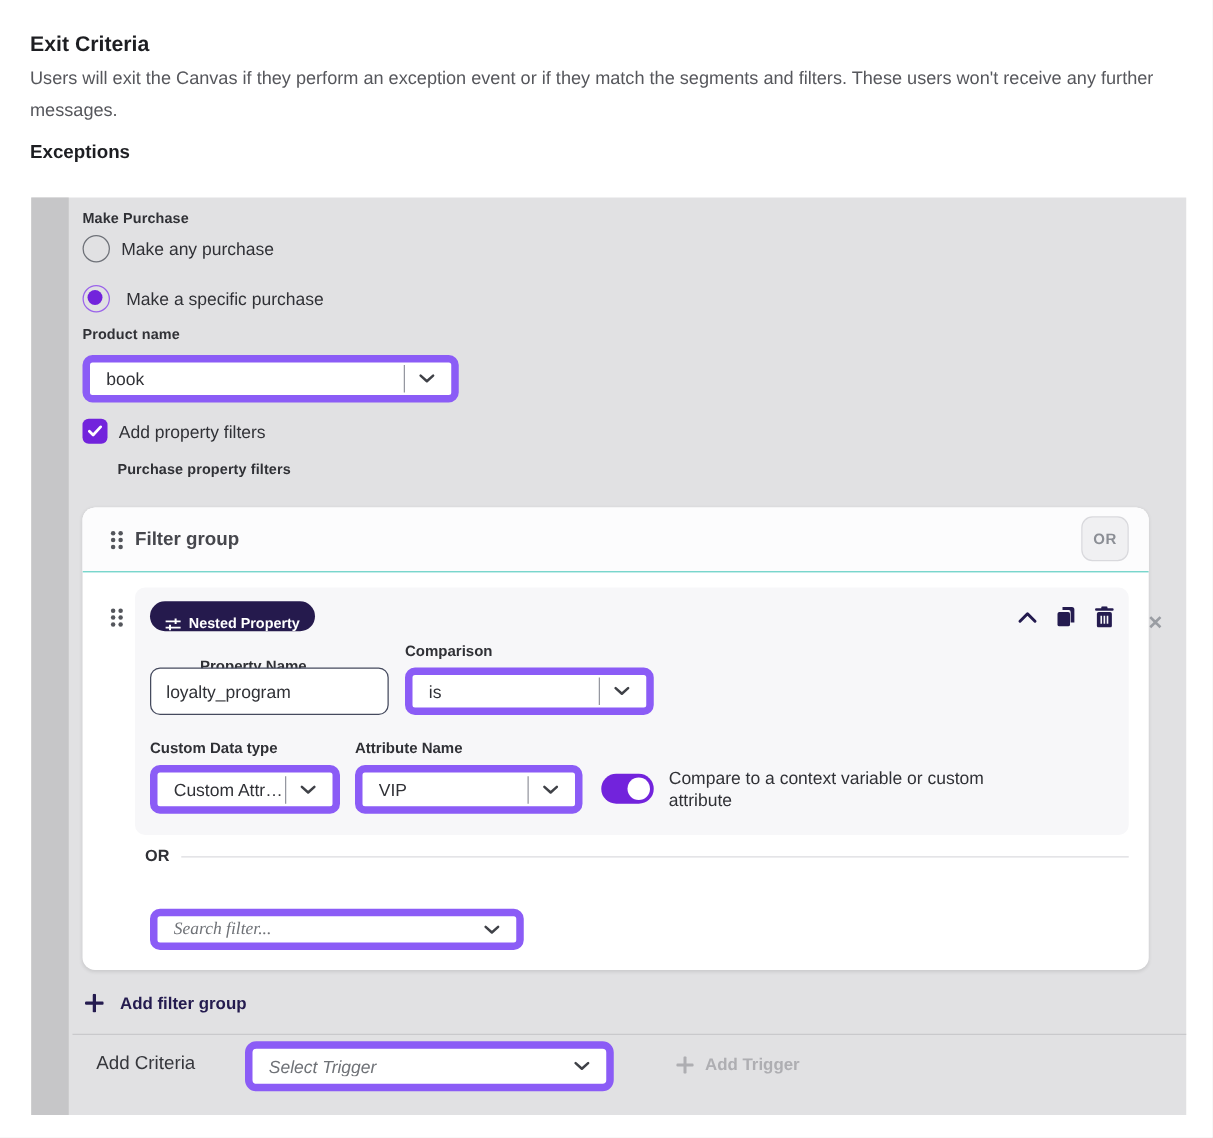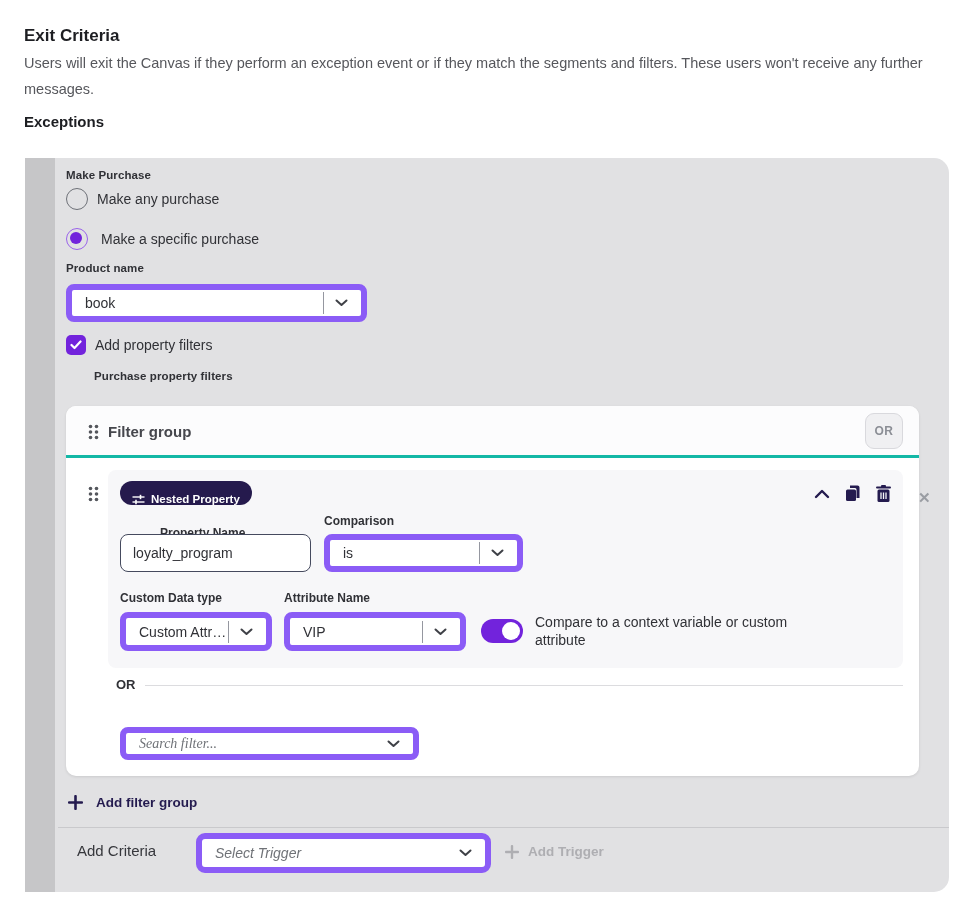--- a/index.html
+++ b/index.html
@@ -6,21 +6,21 @@
   html,body { width:970px; height:910px; background:#ffffff; overflow:hidden;
     font-family:"Liberation Sans", sans-serif; -webkit-font-smoothing:antialiased; }
   .abs { position:absolute; }
 
   
   .page-title { left:24px; top:26px; font-size:17px; font-weight:bold; color:#1d1e22; }
   .page-desc  { left:24px; top:50px; width:924px; font-size:14.5px; line-height:26px; color:#56575c; }
   .section-heading { left:24px; top:113px; font-size:15px; font-weight:bold; color:#1d1e22; }
 
   
-  .panel { left:25px; top:158px; width:924px; height:734px; background:#e1e1e3;border-radius:15px; }
+  .panel { left:25px; top:158px; width:924px; height:734px; background:#e1e1e3; }
   .strip { left:0; top:0; width:30px; height:734px; background:#c6c6c8; }
 
   .small-label { font-size:11.5px; font-weight:bold; color:#303136; letter-spacing:.1px; }
   .mid-label   { font-size:12px;   font-weight:bold; color:#303136; }
 
   
   .radio { width:22px; height:22px; border-radius:50%; background:transparent; border:1.5px solid #6e7178; }
   .radio.checked { border:1.5px solid #9a63ea; position:relative; }
   .radio.checked::after { content:""; position:absolute; left:3px; top:3px; width:12px; height:12px;
     border-radius:50%; background:#7223dc; }
@@ -36,21 +36,21 @@
     font-size:14px; color:#303136; display:flex; align-items:center; }
 
   
   .checkbox { width:20px; height:20px; border-radius:5px; background:#7223dc;
     display:flex; align-items:center; justify-content:center; }
 
   
   .card { left:41px; top:248px; width:853px; height:370px; background:#ffffff; border-radius:10px;
     box-shadow:0 1px 3px rgba(0,0,0,.10); }
   .card-header { position:absolute; left:0; top:0; width:100%; height:52px; background:#fcfcfd;
-    border-bottom:3px solid #14b8a6; border-radius:10px 10px 0 0; }
+    border-bottom:1px solid #14b8a6; border-radius:10px 10px 0 0; }
   .fg-title { font-size:15px; font-weight:bold; color:#46474d; }
   .or-badge { position:absolute; right:16px; top:7px; width:38px; height:36px; background:#f0f0f2;
     border:1px solid #d9d9dd; border-radius:9px; display:flex; align-items:center; justify-content:center;
     font-size:12px; font-weight:bold; color:#8b8e95; letter-spacing:.5px; }
 
   .inner { position:absolute; left:42px; top:64px; width:795px; height:198px; background:#f7f7f9; border-radius:8px; }
   .pill { position:absolute; left:12px; top:11px; height:24px; background:#251a4d; border-radius:12px;
     display:flex; align-items:flex-end; gap:6px; padding:0 12px; }
   .pill span { color:#ffffff; font-size:11.5px; font-weight:bold; }
   .icon-row { position:absolute; right:12px; top:15px; display:flex; gap:15px; align-items:center; }
@@ -61,21 +61,21 @@
   .toggle-text { position:absolute; left:427px; top:143px; width:285px; font-size:14px; line-height:18px; color:#303136; }
 
   .or-line { position:absolute; left:79px; top:279px; width:758px; height:1px; background:#dcdcdf; }
   .or-connector { position:absolute; left:50px; top:271px; font-size:13px; font-weight:bold; color:#303136; }
 
   
   .add-fg { left:43px; top:637px; display:flex; align-items:center; gap:13px; cursor:pointer; }
   .add-fg span { font-size:13.5px; font-weight:bold; color:#241b4f; }
   .footer-divider { left:33px; top:669px; width:891px; height:1px; background:#c9c9cc; }
   .add-exception-label { left:52px; top:684px; font-size:15px; color:#36373c; }
-  .add-trigger { left:480px; top:686px; display:flex; align-items:center; gap:9px; }
+  .add-trigger { left:516px; top:686px; display:flex; align-items:center; gap:9px; }
   .add-trigger span { font-size:13.5px; font-weight:bold; color:#aeaeb2; }
   .close-x { left:893px; top:331px; font-size:15px; font-weight:bold; color:#9a9da3; cursor:pointer; }
 </style>
 </head>
 <body>
 
 <div class="abs page-title">Exit Criteria</div>
 <div class="abs page-desc">Users will exit the Canvas if they perform an exception event or if they match the segments and filters. These users won't receive any further messages.</div>
 <div class="abs section-heading">Exceptions</div>
 

